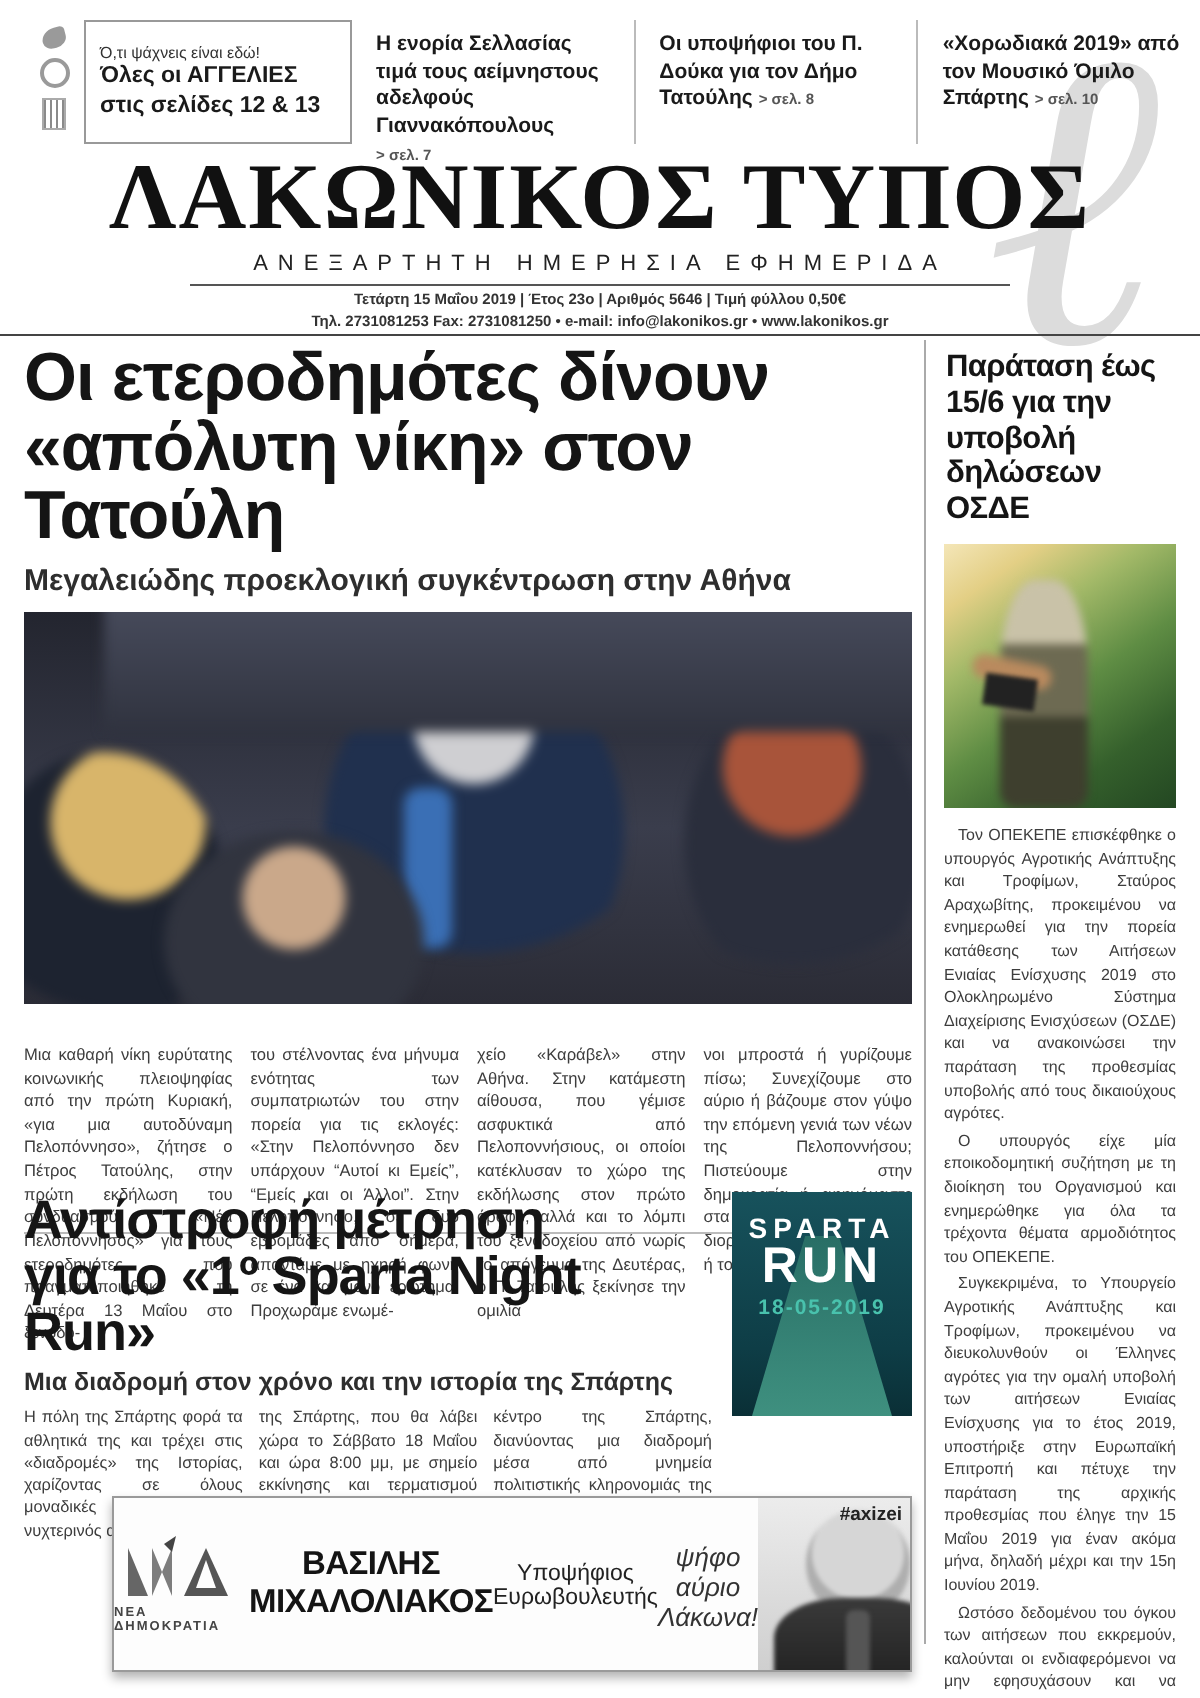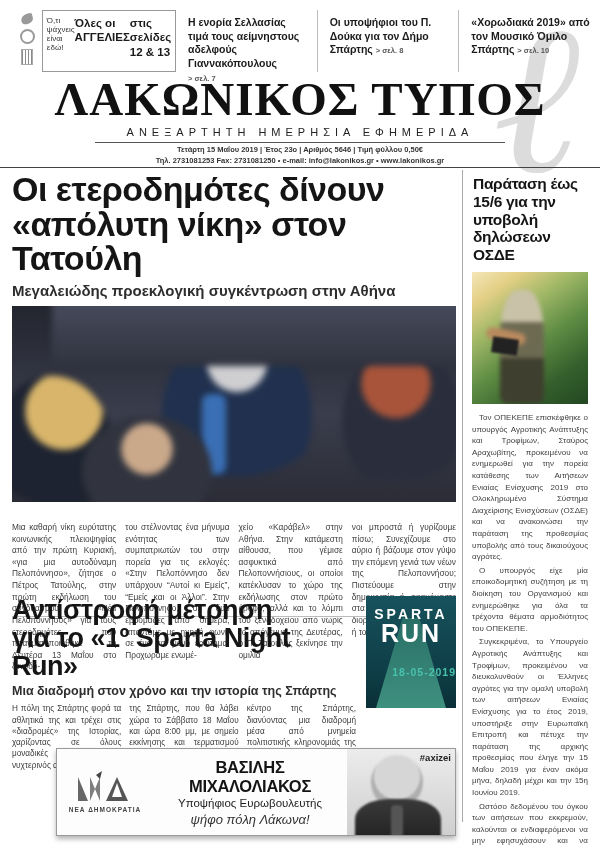--- a/index.html
+++ b/index.html
@@ -4,21 +4,21 @@
 <style>
   html,body{margin:0;padding:0;background:#d9d9d9;}
   .page{position:relative;width:600px;height:849px;margin:0 auto;background:#fff;
         font-family:"Liberation Sans",sans-serif;color:#222;overflow:hidden;}
   
   .topstrip{position:absolute;left:0;top:10px;width:600px;height:62px;display:flex;align-items:stretch;}
   .edge-icons{width:22px;margin-left:16px;display:flex;flex-direction:column;align-items:center;gap:5px;padding-top:4px;}
   .icon-dove{width:12px;height:10px;background:#9a9a9a;border-radius:60% 20% 50% 40%;transform:rotate(-15deg);}
   .icon-circle{width:11px;height:11px;border:2px solid #9a9a9a;border-radius:50%;}
   .icon-barcode{width:10px;height:14px;background:repeating-linear-gradient(90deg,#8a8a8a 0 1px,#fff 1px 3px);border:1px solid #aaa;}
-  .classifieds{border:1px solid #999;margin-left:4px;width:118px;padding:5px 7px;display:flex;flex-direction:row;justify-content:center;}
+  .classifieds{border:1px solid #999;margin-left:4px;width:118px;padding:5px 7px;display:flex;flex-direction:column;justify-content:center;}
   .classifieds .l1{font-size:8px;color:#333;}
   .classifieds .l2,.classifieds .l3{font-size:11.5px;font-weight:bold;color:#1a1a1a;line-height:1.25;}
   .teaser{flex:1;padding:6px 10px 0 12px;font-size:10.5px;font-weight:bold;line-height:1.3;color:#1a1a1a;}
   .teaser + .teaser{border-left:1px solid #bbb;}
   .pref{font-weight:bold;font-size:7.5px;color:#555;white-space:nowrap;}
   
   .watermark{position:absolute;right:20px;top:-6px;font-family:"DejaVu Serif",serif;font-style:italic;
              font-size:210px;color:#dcdcdc;line-height:1;z-index:0;pointer-events:none;}
   .masthead{position:absolute;left:0;top:76px;width:600px;text-align:center;z-index:1;}
   .mast-title{font-family:"Liberation Serif",serif;font-weight:bold;font-size:47px;letter-spacing:1px;color:#111;line-height:1;}
@@ -44,28 +44,28 @@
   .sparta h2{margin:0;font-size:27px;line-height:1.04;letter-spacing:-0.5px;color:#151515;font-weight:bold;}
   .sparta .subhead{margin-top:4px;font-size:12.5px;font-weight:bold;color:#2e2e2e;}
   .sparta-cols{display:flex;gap:8px;margin-top:5px;}
   .sparta-col{flex:1;font-size:8.2px;line-height:1.38;color:#3d3d3d;text-align:justify;}
   .promo{position:relative;width:90px;height:112px;overflow:hidden;color:#fff;
          background:linear-gradient(#17525c 0%,#0e3d46 70%,#0a2f36 100%);}
   .promo .road{position:absolute;left:50%;bottom:0;width:70px;height:90px;transform:translateX(-50%);
                background:linear-gradient(#2c7468,#48a18c);clip-path:polygon(38% 0,62% 0,100% 100%,0 100%);opacity:.85;}
   .promo .t1{position:relative;text-align:center;margin-top:10px;font-size:14px;letter-spacing:3px;font-weight:bold;}
   .promo .t2{position:relative;text-align:center;font-size:25px;letter-spacing:2px;font-weight:bold;line-height:.95;}
-  .promo .t3{position:relative;text-align:right;margin-top:20px;font-size:10.5px;letter-spacing:1px;font-weight:bold;color:#49c2ad;}
+  .promo .t3{position:relative;text-align:center;margin-top:2px;font-size:10.5px;letter-spacing:1px;font-weight:bold;color:#49c2ad;}
   
   .ad{position:absolute;left:56px;top:748px;width:398px;height:86px;border:1px solid #9a9a9a;background:#fdfdfd;
       box-shadow:0 3px 5px rgba(0,0,0,.3);display:flex;align-items:stretch;}
   .ad-logo{width:96px;display:flex;flex-direction:column;align-items:center;justify-content:center;gap:3px;}
   .ad-logo svg{display:block;}
   .ad-party{font-size:6.5px;font-weight:bold;letter-spacing:1px;color:#444;}
-  .ad-mid{flex:1;display:flex;flex-direction:column;align-items:center;justify-content:center;text-align:center;}
+  .ad-mid{flex:1;display:flex;flex-direction:row;align-items:center;justify-content:center;text-align:center;}
   .ad-name{font-size:16.5px;font-weight:bold;letter-spacing:-0.3px;color:#141414;}
   .ad-role{font-size:11.5px;color:#222;margin-top:1px;}
   .ad-slogan{font-size:13px;font-style:italic;color:#333;margin-top:3px;}
   .ad-portrait{position:relative;width:108px;overflow:hidden;background:linear-gradient(#ececec,#cfcfcf);}
   .ad-hash{position:absolute;right:4px;top:3px;font-size:9.5px;font-weight:bold;color:#222;z-index:2;}
   
   .rcol{position:absolute;left:472px;top:174px;width:116px;}
   .rcol h3{margin:1px;font-size:15.5px;line-height:1.15;letter-spacing:-0.3px;color:#151515;font-weight:bold;}
   .farm-photo{position:relative;width:116px;height:132px;margin-top:8px;overflow:hidden;
               background:linear-gradient(145deg,#f4e6b8 0%,#e3cf85 16%,#a3b968 33%,#5f8d44 55%,#35602c 78%,#234722 100%);}
@@ -92,21 +92,21 @@
     <div class="classifieds">
       <div class="l1">Ό,τι ψάχνεις είναι εδώ!</div>
       <div class="l2">Όλες οι ΑΓΓΕΛΙΕΣ</div>
       <div class="l3">στις σελίδες 12 &amp; 13</div>
     </div>
     <div class="teaser">
       <span>Η ενορία Σελλασίας τιμά τους αείμνηστους αδελφούς Γιαννακόπουλους</span>
       <span class="pref">&gt; σελ. 7</span>
     </div>
     <div class="teaser">
-      <span>Οι υποψήφιοι του Π. Δούκα για τον Δήμο Σπάρτης</span>
+      <span>Οι υποψήφιοι του Π. Δούκα για τον Δήμο Τατούλης</span>
       <span class="pref">&gt; σελ. 8</span>
     </div>
     <div class="teaser">
       <span>«Χορωδιακά 2019» από τον Μουσικό Όμιλο Σπάρτης</span>
       <span class="pref">&gt; σελ. 10</span>
     </div>
   </div>
 
   <div class="masthead">
     <div class="mast-title">ΛΑΚΩΝΙΚΟΣ ΤΥΠΟΣ</div>
@@ -174,21 +174,21 @@
         <polygon points="14,30 14,6 24,30 24,6" fill="#666" opacity="0.85"></polygon>
         <polygon points="20,4 26,0 24,8" fill="#444"></polygon>
         <polygon points="30,30 41,6 52,30 34,30" fill="#555"></polygon>
         <polygon points="41,12 36,26 46,26" fill="#fdfdfd"></polygon>
       </svg>
       <div class="ad-party">ΝΕΑ ΔΗΜΟΚΡΑΤΙΑ</div>
     </div>
     <div class="ad-mid">
       <div class="ad-name">ΒΑΣΙΛΗΣ ΜΙΧΑΛΟΛΙΑΚΟΣ</div>
       <div class="ad-role">Υποψήφιος Ευρωβουλευτής</div>
-      <div class="ad-slogan">ψήφο πόλη Λάκωνα!</div>
+      <div class="ad-slogan">ψήφο αύριο Λάκωνα!</div>
     </div>
     <div class="ad-portrait">
       <div class="blob" style="left:24px;top:6px;width:52px;height:54px;background:radial-gradient(circle at 50% 40%,#d6d6d6 0 55%,#aeaeae 56% 80%,transparent 81%);filter:blur(1px);"></div>
       <div class="blob" style="left:8px;top:50px;width:86px;height:50px;background:linear-gradient(#3a3a3a,#1d1d1d);border-radius:40% 40% 0 0;filter:blur(1px);"></div>
       <div class="blob" style="left:44px;top:56px;width:12px;height:34px;background:#555;border-radius:4px;filter:blur(1px);"></div>
       <div class="ad-hash">#axizei</div>
     </div>
   </div>
 
   <div class="rcol">

